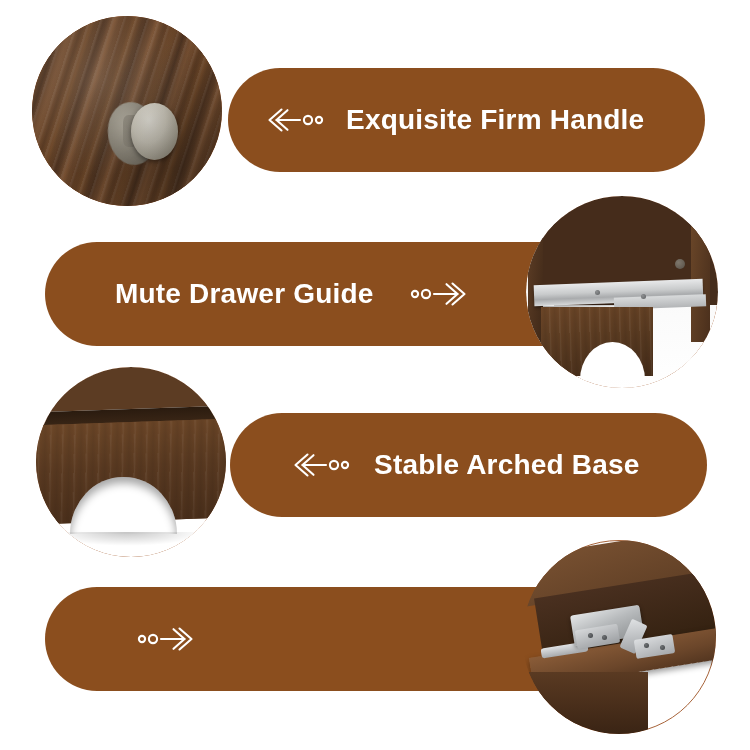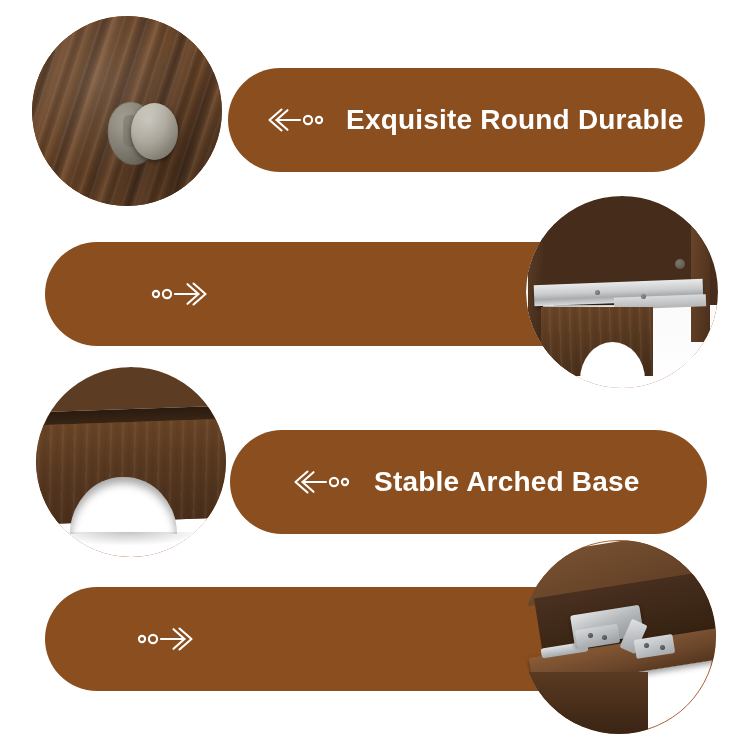--- a/index.html
+++ b/index.html
@@ -306,35 +306,36 @@
   <div class="banner" style="left:228px; top:68px; width:477px; height:104px; padding-left:38px;">
     <span class="arrow-icon">
       <svg width="58" height="30" viewBox="0 0 58 30" fill="none" stroke="#ffffff" stroke-width="2.1" stroke-linecap="round" stroke-linejoin="round">
         <path d="M15.5 4.5 L3.5 15 L15.5 25.5"></path>
         <path d="M21.5 5.2 L10.5 15 L21.5 24.8"></path>
         <path d="M10.5 15 L34 15"></path>
         <circle cx="42" cy="15" r="4.1"></circle>
         <circle cx="53" cy="15" r="3.1"></circle>
       </svg>
     </span>
-    <span class="banner-label" style="margin-left:22px;">Exquisite Round Durable</span>
+    <span class="banner-label" style="margin-left:22px;">Exquisite Firm Handle</span>
   </div>
 
   <div class="photo-ring" style="left:32px; top:16px; width:190px; height:190px;"></div>
   <div class="photo" style="left:32px; top:16px; width:190px; height:190px;">
     <div class="photo-inner">
       <div class="p1-bg"></div>
       <div class="knob-base"></div>
       <div class="knob-stem"></div>
       <div class="knob-head"></div>
       <div class="p1-shade"></div>
     </div>
   </div>
 
   <div class="banner" style="left:45px; top:242px; width:600px; height:104px; padding-left:70px;">
+    <span class="banner-label">Mute Drawer Guide</span>
     <span class="arrow-icon" style="margin-left:36px;">
       <svg width="58" height="30" viewBox="0 0 58 30" fill="none" stroke="#ffffff" stroke-width="2.1" stroke-linecap="round" stroke-linejoin="round">
         <circle cx="5" cy="15" r="3.1"></circle>
         <circle cx="16" cy="15" r="4.1"></circle>
         <path d="M24 15 L47.5 15"></path>
         <path d="M36.5 5.2 L47.5 15 L36.5 24.8"></path>
         <path d="M42.5 4.5 L54.5 15 L42.5 25.5"></path>
       </svg>
     </span>
   </div>
@@ -349,21 +350,21 @@
       <div class="p2-rail"></div>
       <div class="p2-rail2"></div>
       <div class="p2-screw" style="left:36%; top:49%;"></div>
       <div class="p2-screw" style="left:60%; top:51%;"></div>
       <div class="p2-knob"></div>
       <div class="p2-drawerfront"></div>
       <div class="p2-arch"></div>
     </div>
   </div>
 
-  <div class="banner" style="left:230px; top:413px; width:477px; height:104px; padding-left:62px;margin-top:17px;">
+  <div class="banner" style="left:230px; top:413px; width:477px; height:104px; padding-left:62px;">
     <span class="arrow-icon">
       <svg width="58" height="30" viewBox="0 0 58 30" fill="none" stroke="#ffffff" stroke-width="2.1" stroke-linecap="round" stroke-linejoin="round">
         <path d="M15.5 4.5 L3.5 15 L15.5 25.5"></path>
         <path d="M21.5 5.2 L10.5 15 L21.5 24.8"></path>
         <path d="M10.5 15 L34 15"></path>
         <circle cx="42" cy="15" r="4.1"></circle>
         <circle cx="53" cy="15" r="3.1"></circle>
       </svg>
     </span>
     <span class="banner-label" style="margin-left:24px;">Stable Arched Base</span>

